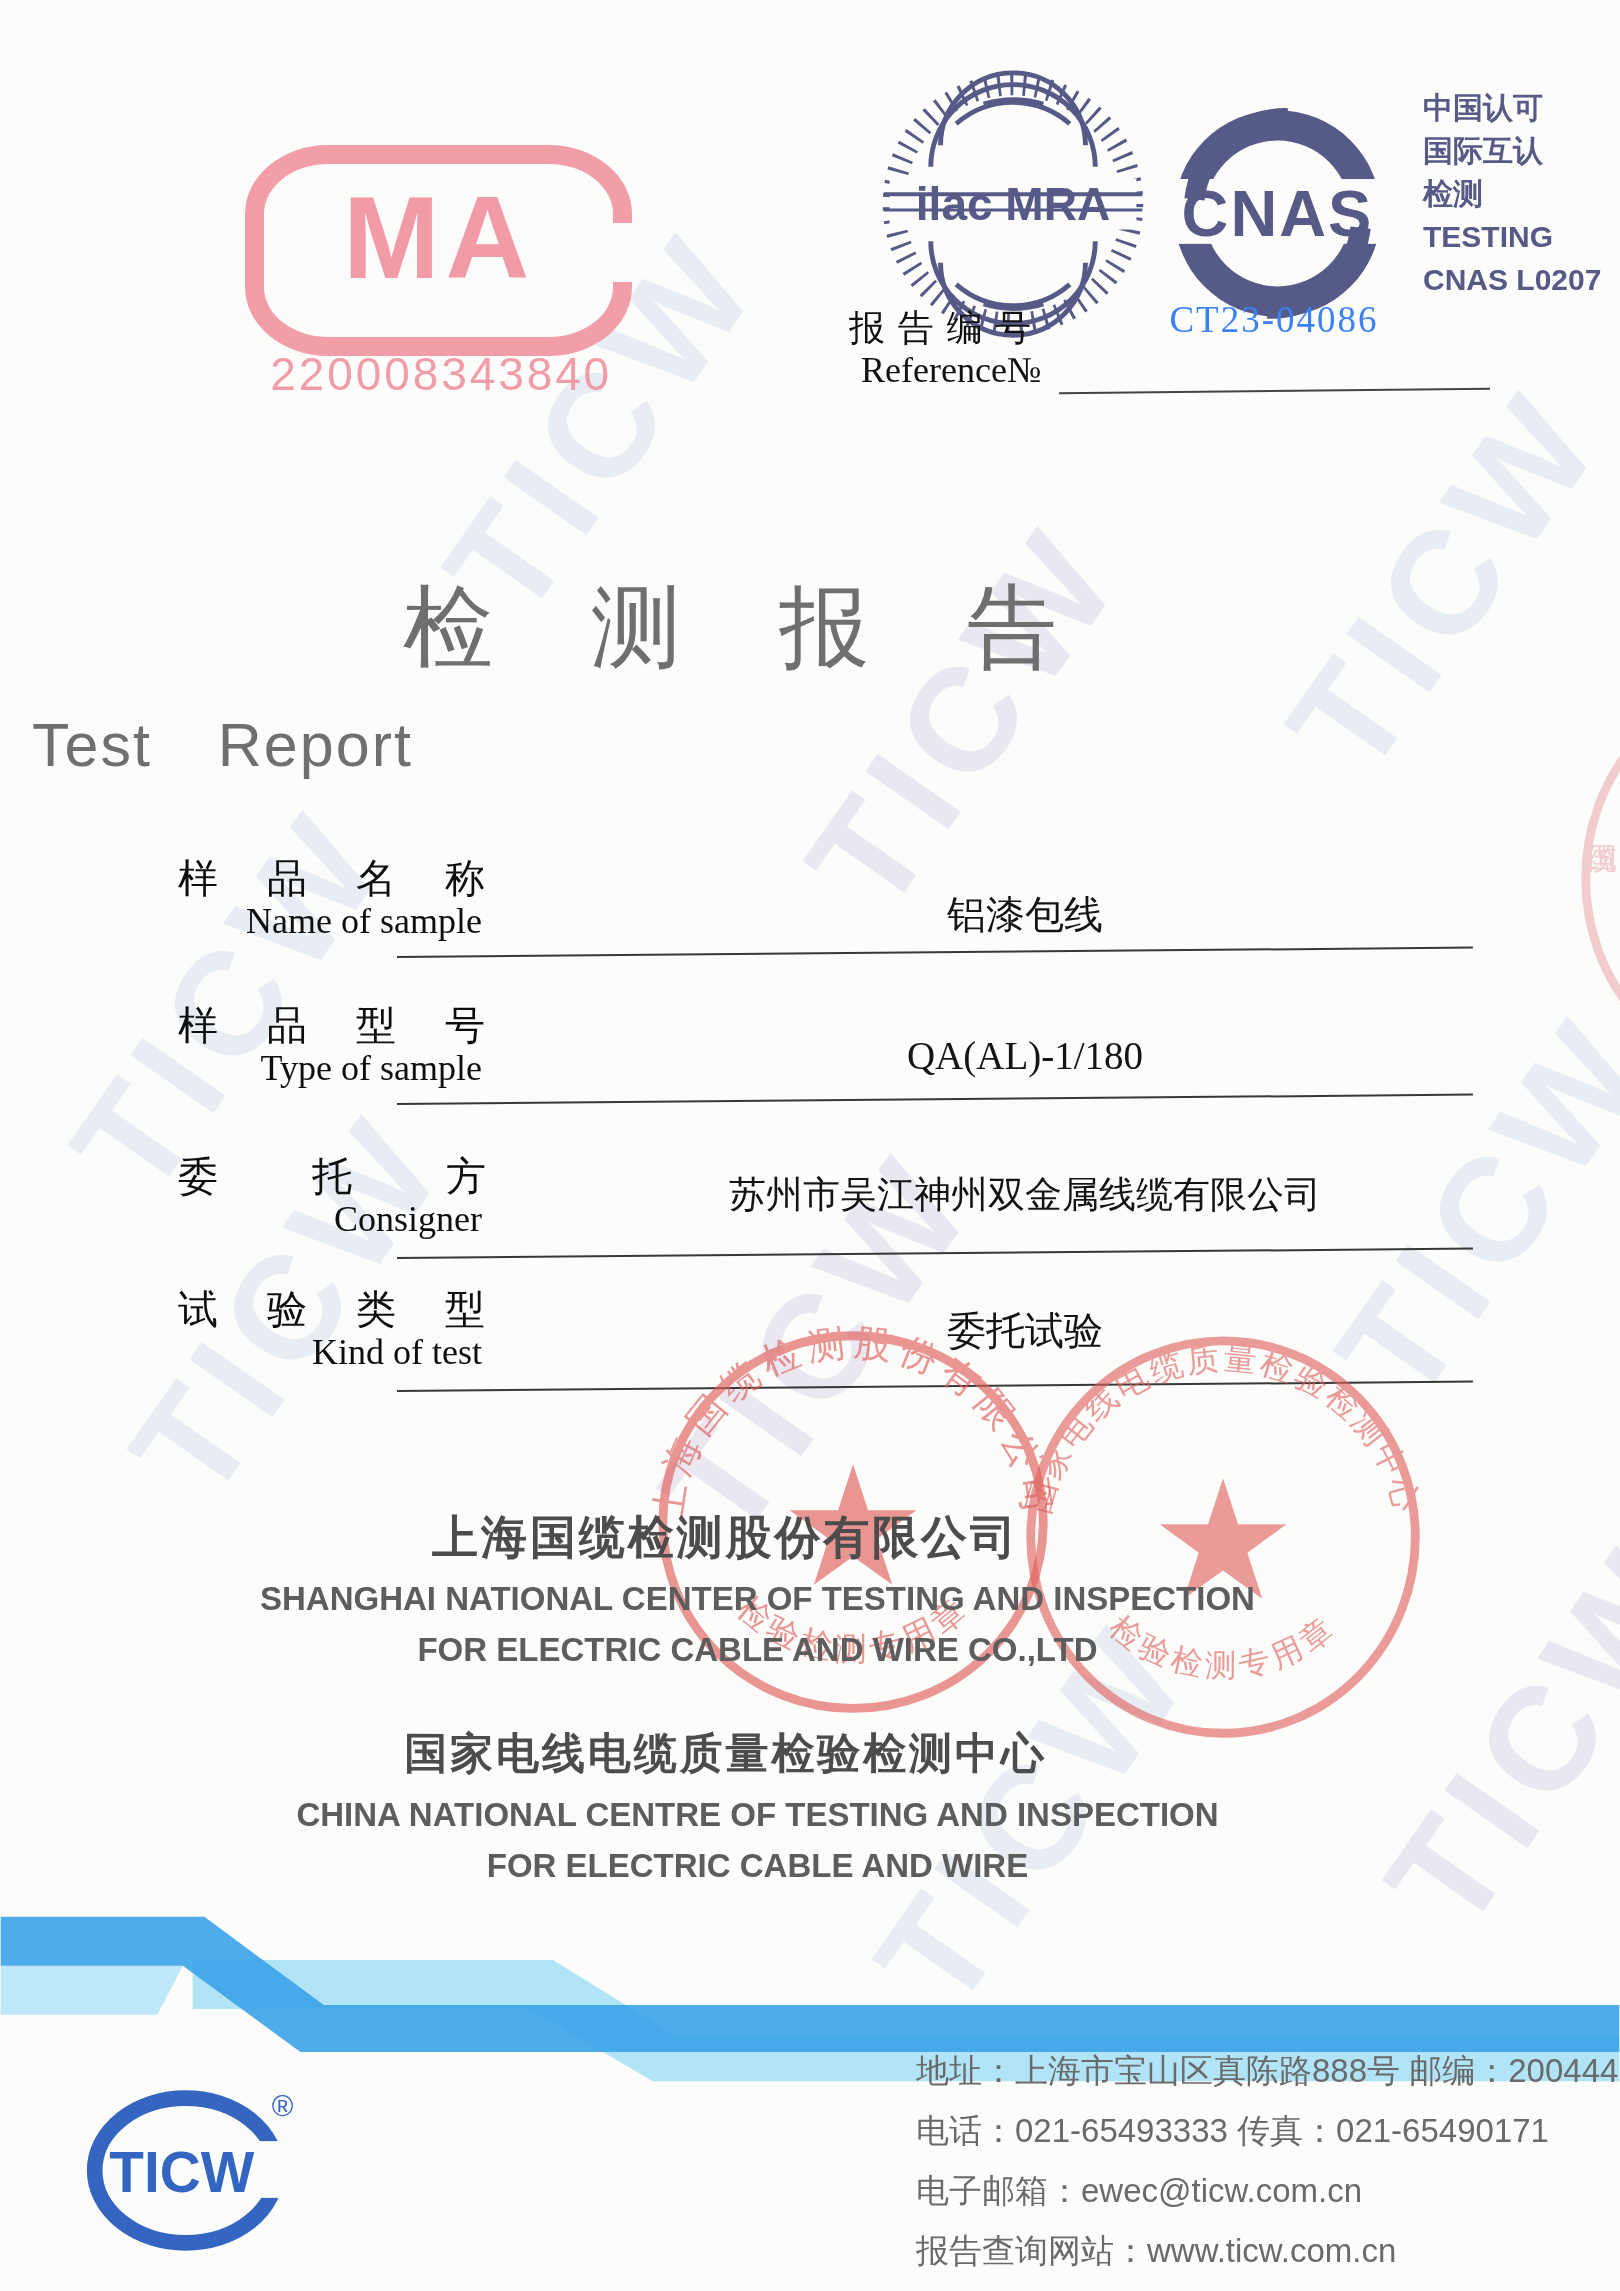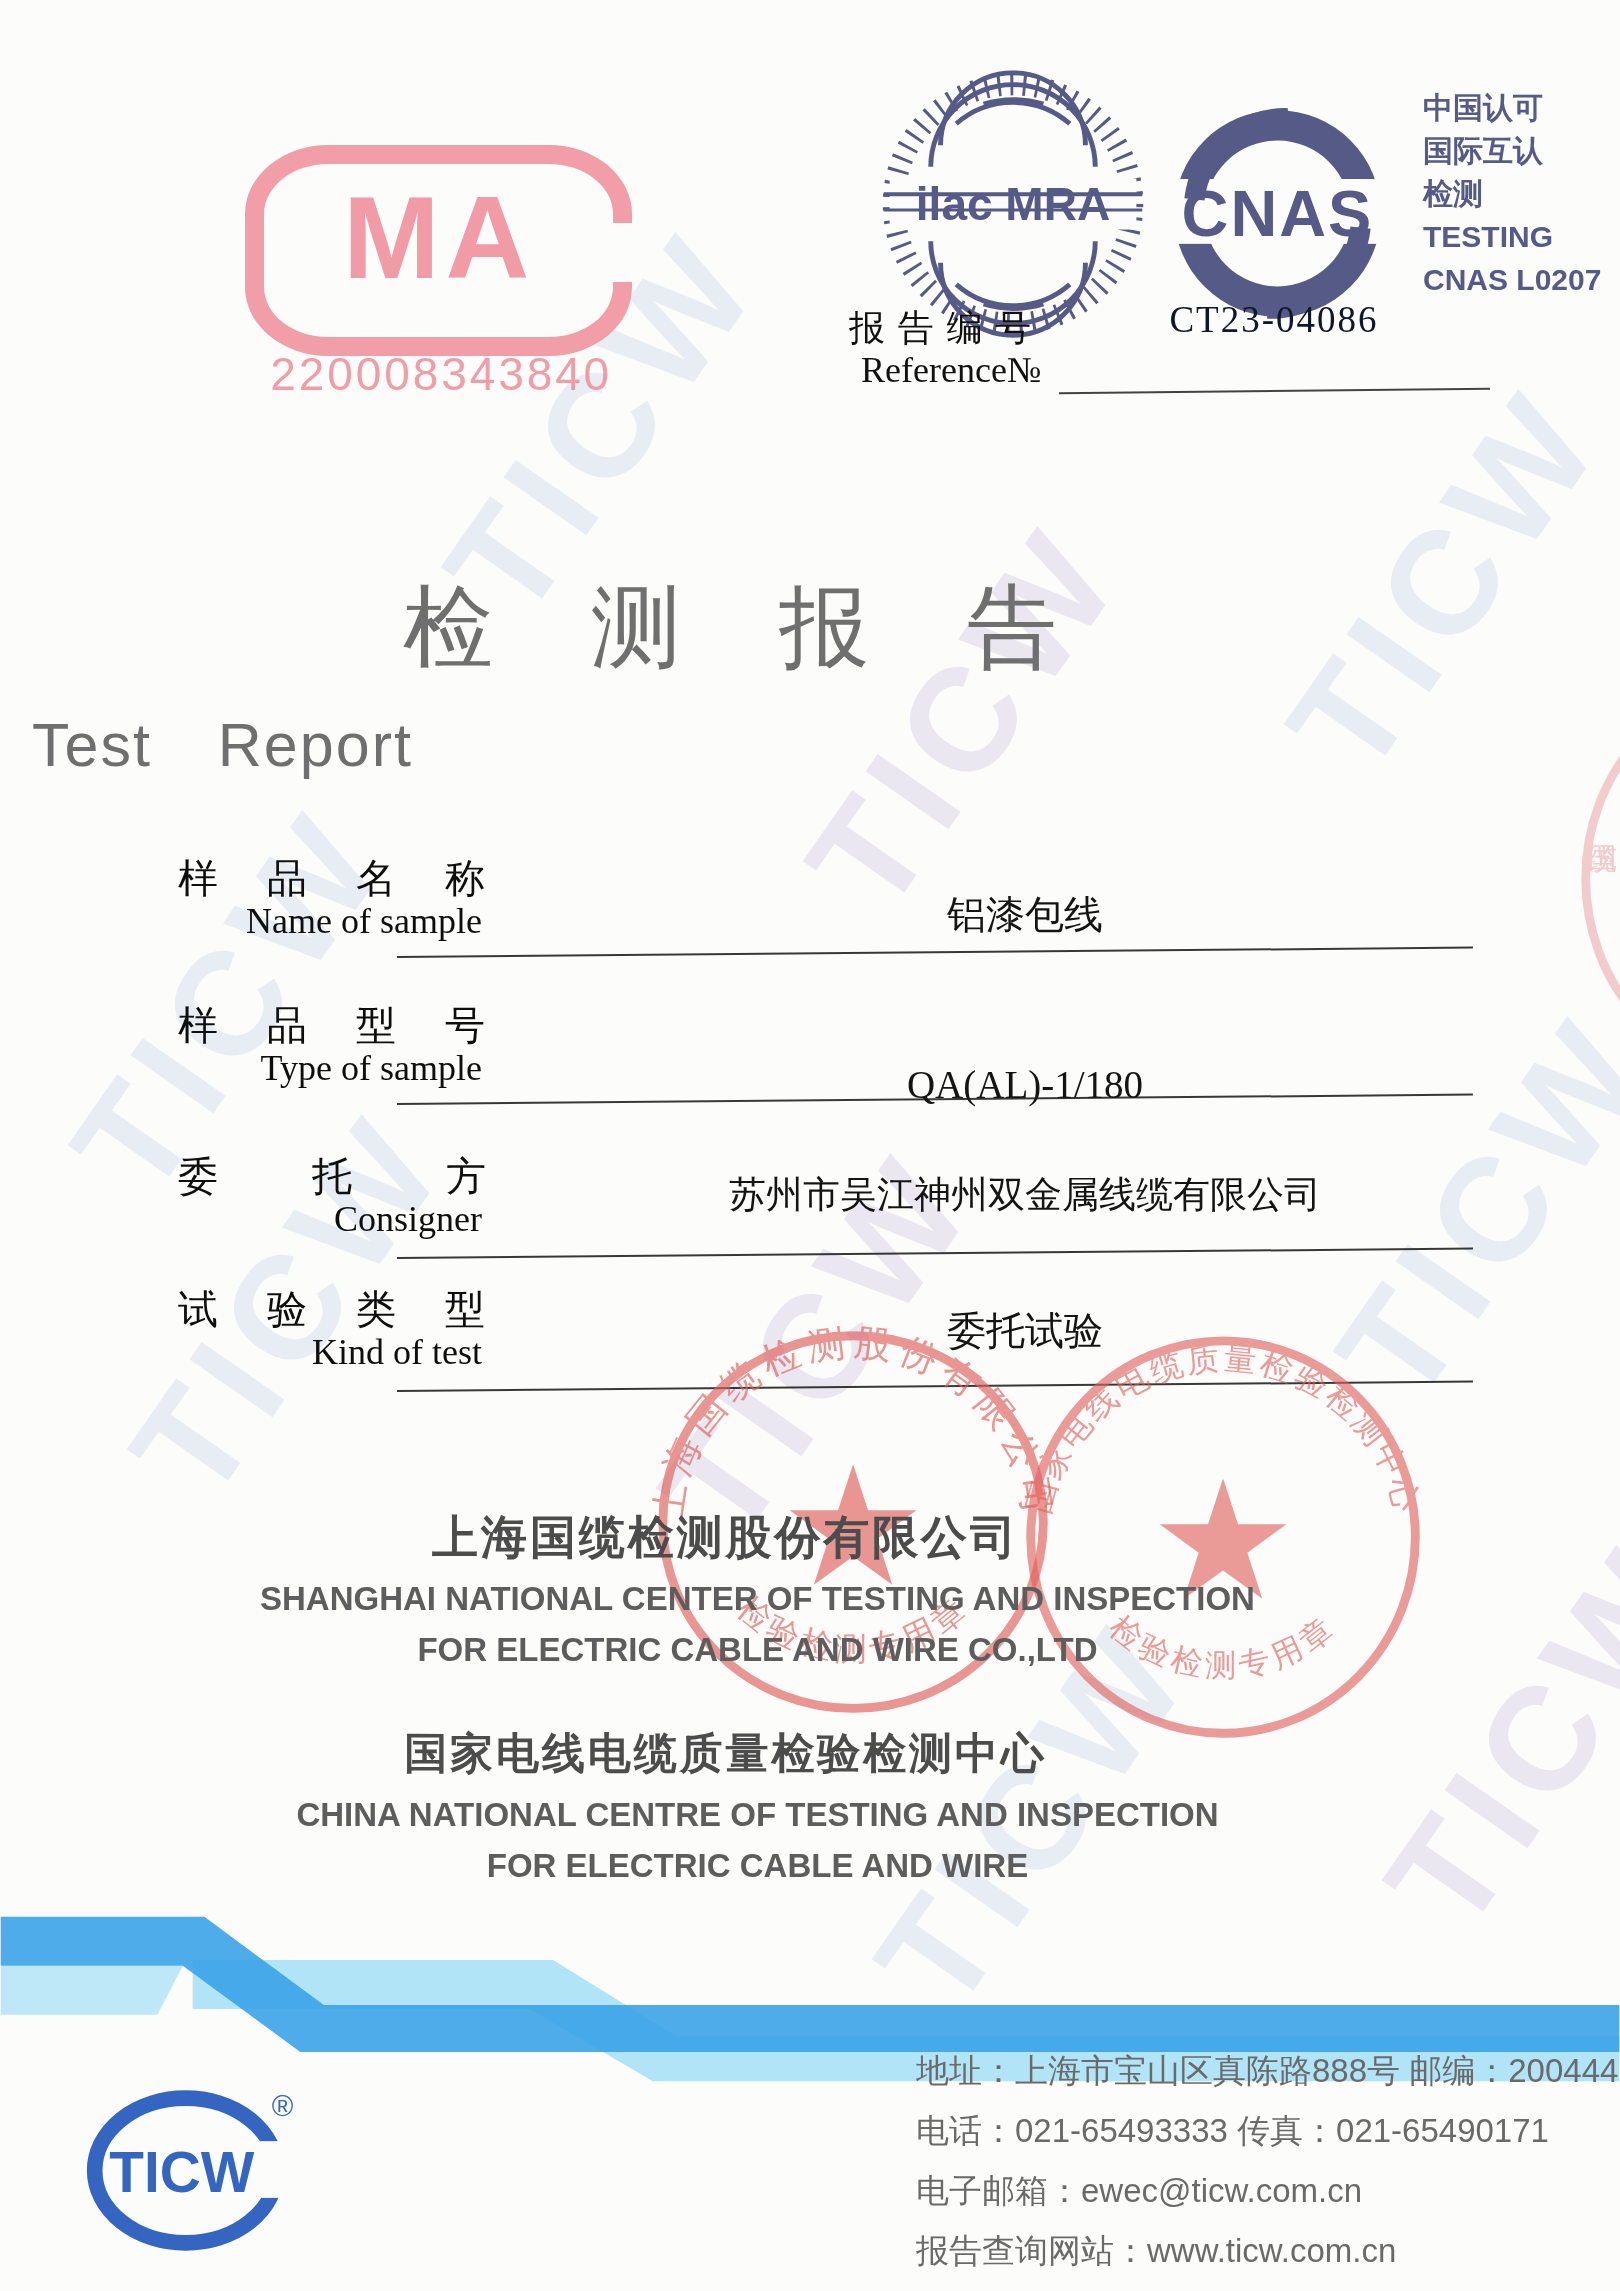--- a/index.html
+++ b/index.html
@@ -27,21 +27,21 @@
   
   .ilac{position:absolute;left:861px;top:65px;}
   .cnas{position:absolute;left:1145px;top:98px;}
   .accred{position:absolute;left:1423px;top:86px;font-family:"Liberation Sans",sans-serif;
           font-size:30px;line-height:43px;color:#565a86;font-weight:bold;}
 
   
   .ref-cn{position:absolute;left:849px;top:304px;font-size:36px;letter-spacing:12.7px;color:#111;}
   .ref-en{position:absolute;left:861px;top:349px;font-size:36px;color:#111;}
   .ref-val{position:absolute;left:1078px;top:298px;width:392px;text-align:center;
-           font-size:37px;letter-spacing:2px;color:#0f172a;}
+           font-size:37px;letter-spacing:2px;color:#3b82f6;}
   .ref-line{position:absolute;left:1059px;top:390px;width:431px;border-top:2px solid #222;
             transform:rotate(-0.6deg);opacity:.85;}
 
   
   .title-cn{position:absolute;left:0;top:567px;width:1460px;text-align:center;
             font-family:"Liberation Sans",sans-serif;color:#6f6f6f;font-size:90px;
             letter-spacing:98px;text-indent:98px;font-weight:500;}
   .title-en{position:absolute;left:0;top:710px;width:1402px;text-align:left;
             font-family:"Liberation Sans",sans-serif;color:#6f6f6f;font-size:61px;
             word-spacing:47px;letter-spacing:2px;margin-left:32px;}
@@ -142,21 +142,21 @@
   <div class="title-cn">检测报告</div>
   <div class="title-en">Test Report</div>
 
   <div class="f-cn sp4" style="top:851px;">样品名称</div>
   <div class="f-en" style="top:900px;">Name of sample</div>
   <div class="f-val" style="top:872px;margin-top:16px;">铝漆包线</div>
   <div class="f-line" style="top:956px;"></div>
 
   <div class="f-cn sp4" style="top:998px;">样品型号</div>
   <div class="f-en" style="top:1047px;">Type of sample</div>
-  <div class="f-val" style="top:1062px;">QA(AL)-1/180</div>
+  <div class="f-val" style="top:1033px;">QA(AL)-1/180</div>
   <div class="f-line" style="top:1103px;"></div>
 
   <div class="f-cn sp3" style="top:1149px;">委托方</div>
   <div class="f-en" style="top:1198px;">Consigner</div>
   <div class="f-val" style="top:1170px;font-size:37px;">苏州市吴江神州双金属线缆有限公司</div>
   <div class="f-line" style="top:1257px;"></div>
 
   <div class="f-cn sp4" style="top:1282px;">试验类型</div>
   <div class="f-en" style="top:1331px;">Kind of test</div>
   <div class="f-val" style="top:1304px;">委托试验</div>

